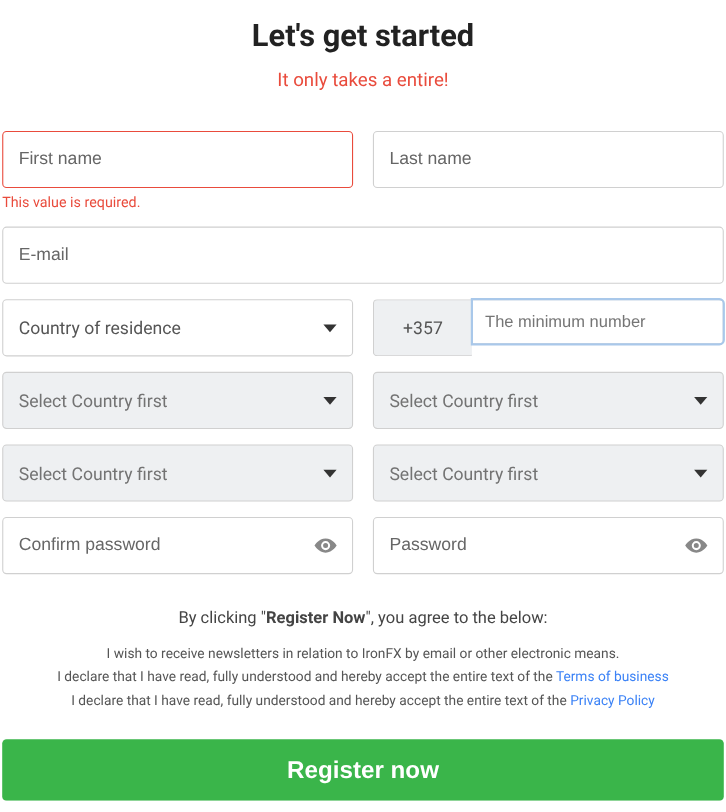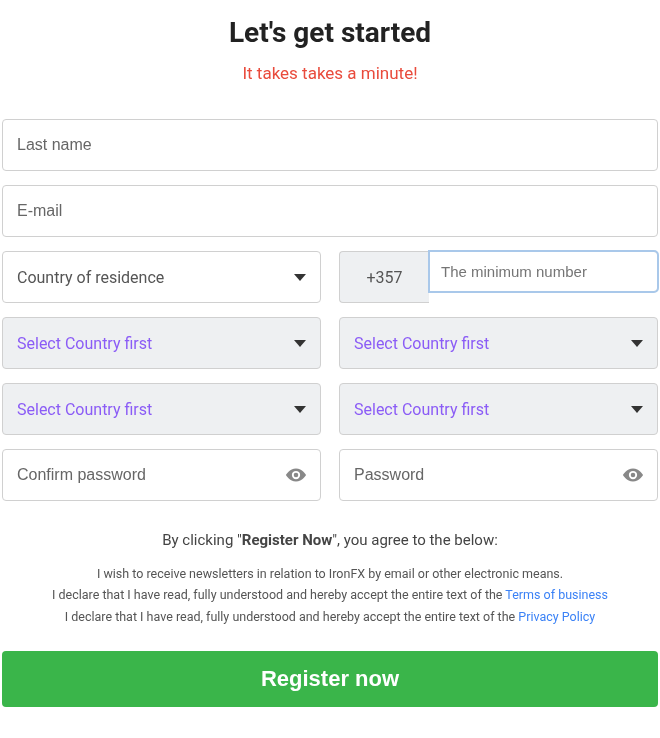--- a/index.html
+++ b/index.html
@@ -65,21 +65,21 @@
     font-size: 16px;
     color: #555;
     background: #fff;
     display: flex;
     align-items: center;
     justify-content: space-between;
     cursor: pointer;
   }
   .select-like.disabled {
     background: #eef0f2;
-    color: #8b5cf6;
+    color: #737373;
   }
   .caret {
     width: 0; height: 0;
     border-left: 6px solid transparent;
     border-right: 6px solid transparent;
     border-top: 7px solid #333;
   }
   .phone-row { display:flex; gap:0; }
   .phone-code {
     width: 90px;
@@ -140,23 +140,29 @@
     font-weight:700;
     margin-top: 24px;
     cursor:pointer;
   }
 </style>
 </head>
 <body>
 
 <div class="container">
   <h1 class="heading">Let's get started</h1>
-  <div class="subheading">It takes takes a minute!</div>
-
-  <div class="row">
+  <div class="subheading">It only takes a entire!</div>
+
+  <div class="row">
+    <div class="col">
+      <div class="field">
+        <input class="input input-error" placeholder="First name" style="">
+      </div>
+      <div class="err-msg">This value is required.</div>
+    </div>
     <div class="col">
       <div class="field">
         <input class="input" placeholder="Last name" style="">
       </div>
     </div>
   </div>
 
   <div class="row">
     <div class="col">
       <div class="field">

